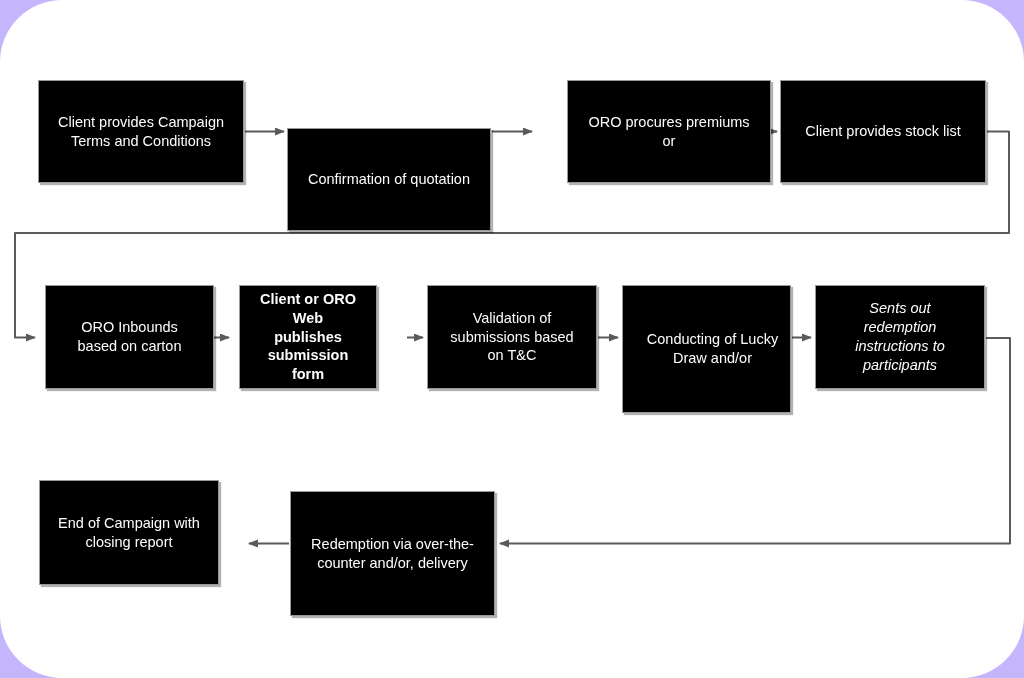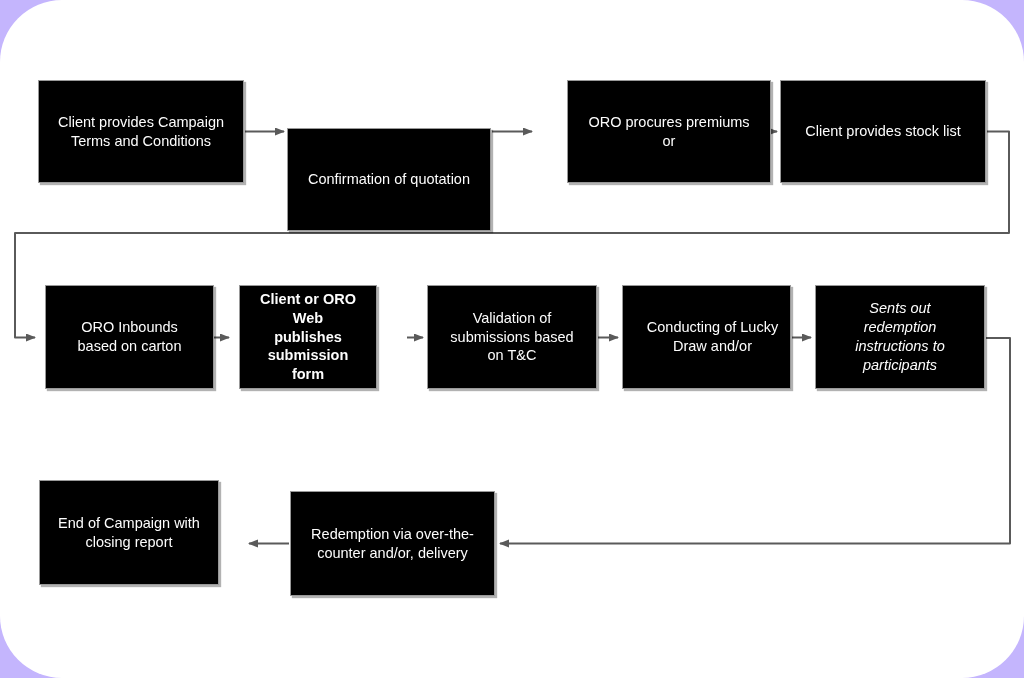--- a/index.html
+++ b/index.html
@@ -47,25 +47,25 @@
   }
   
   .n0 { left: 38px;  top: 80px;  width: 206px; height: 103px; }
   .n1 { left: 287px; top: 80px;  width: 204px; height: 103px; margin-top: 48px; }
   .n2 { left: 535px; top: 80px;  width: 204px; height: 103px; margin-left: 32px; }
   .n3 { left: 780px; top: 80px;  width: 206px; height: 103px; }
   
   .n4 { left: 45px;  top: 285px; width: 169px; height: 104px; }
   .n5 { left: 239px; top: 285px; width: 138px; height: 104px; font-weight: bold; }
   .n6 { left: 427px; top: 285px; width: 170px; height: 104px; }
-  .n7 { left: 622px; top: 285px; width: 169px; height: 104px; padding-left: 22px; }
+  .n7 { left: 622px; top: 285px; width: 169px; height: 128px; padding-left: 22px; }
   .n8 { left: 815px; top: 285px; width: 170px; height: 104px; font-style: italic; }
   
   .n9  { left: 39px;  top: 480px; width: 180px; height: 105px; }
-  .n10 { left: 290px; top: 491px; width: 205px; height: 105px; }
+  .n10 { left: 290px; top: 491px; width: 205px; height: 125px; }
 </style>
 </head>
 <body>
 
 <div class="canvas">
   <div class="card"></div>
 
   <svg class="connector-layer" viewBox="0 0 1024 678" xmlns="http://www.w3.org/2000/svg">
     <defs>
       <marker id="arrow" markerWidth="11" markerHeight="10" refX="9" refY="4" orient="auto" markerUnits="userSpaceOnUse">

